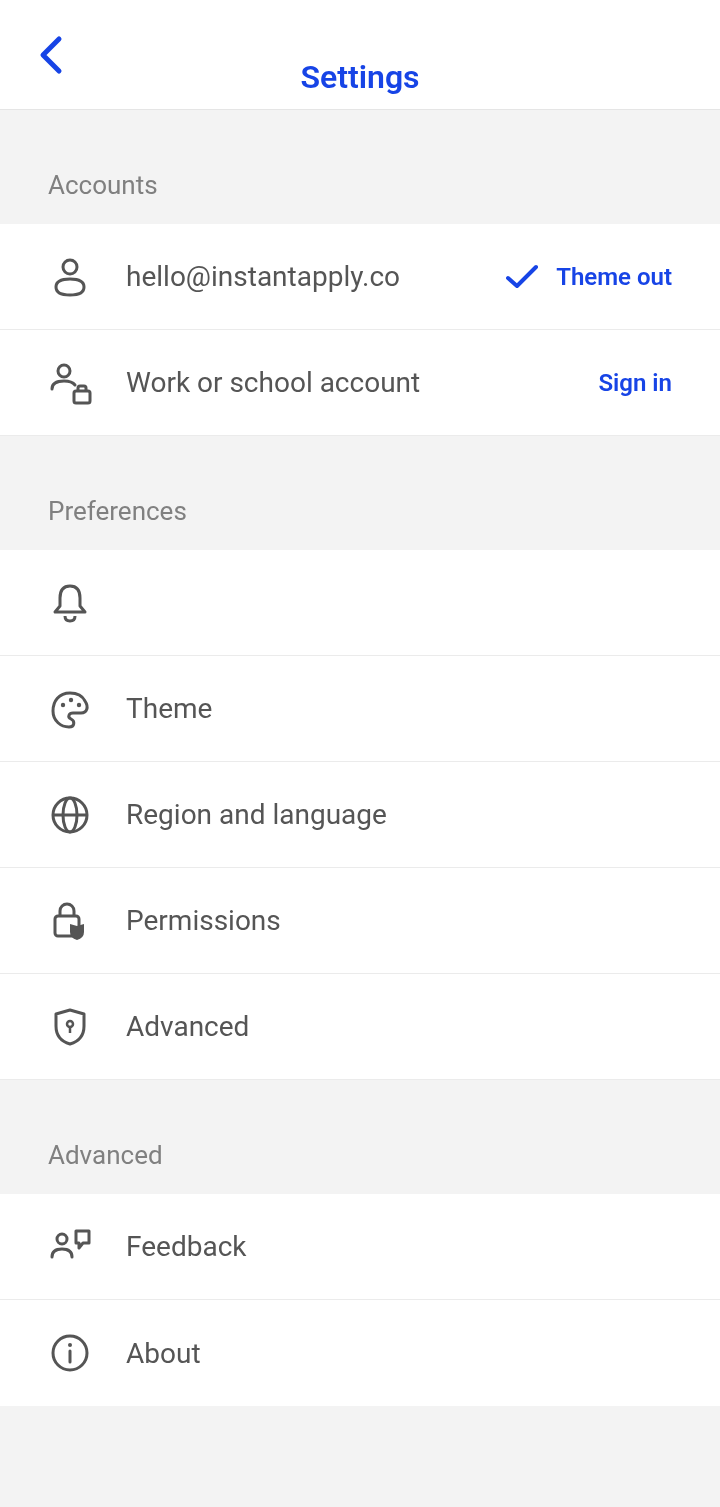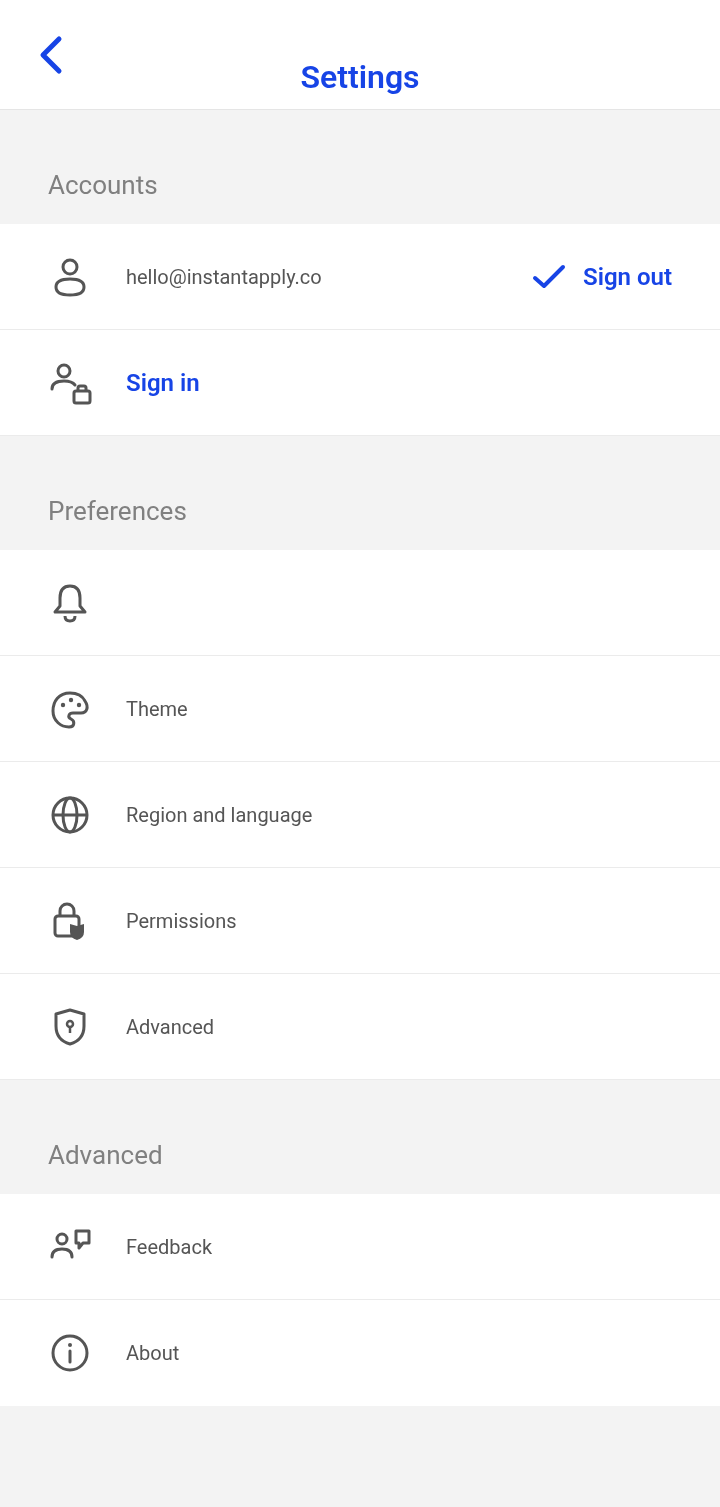--- a/index.html
+++ b/index.html
@@ -56,21 +56,21 @@
     .icon-slot {
       width: 44px;
       height: 44px;
       display: flex;
       align-items: center;
       justify-content: center;
       flex-shrink: 0;
       margin-right: 34px;
     }
     .row-label {
-      font-size: 20px;
+      font-size: 28px;
       color: #555;
       flex: 1;
     }
     .row-action {
       color: #1744e6;
       font-size: 24px;
       font-weight: 600;
       cursor: pointer;
     }
     .check-icon {
@@ -105,33 +105,34 @@
       <path d="M4 30 Q4 22 18 22 Q32 22 32 30 Q32 38 18 38 Q4 38 4 30 Z" fill="none" stroke="#555" stroke-width="3"></path>
     </svg>
   </div>
   <div class="row-label">hello@instantapply.co</div>
   <div class="action-group">
     <span class="check-icon">
       <svg width="36" height="28" viewBox="0 0 36 28">
         <polyline points="4,15 13,23 32,4" fill="none" stroke="#1744e6" stroke-width="4" stroke-linecap="round" stroke-linejoin="round"></polyline>
       </svg>
     </span>
-    <span class="row-action">Sign out</span>
+    <span class="row-action">Theme out</span>
   </div>
 </div>
 
 <div class="row">
   <div class="icon-slot">
     <svg width="44" height="44" viewBox="0 0 44 44">
       <circle cx="16" cy="10" r="6" fill="none" stroke="#555" stroke-width="3"></circle>
       <path d="M4 28 Q4 20 16 20 Q24 20 27 24" fill="none" stroke="#555" stroke-width="3" stroke-linecap="round"></path>
       <rect x="26" y="30" width="16" height="12" rx="2" fill="none" stroke="#555" stroke-width="3"></rect>
       <path d="M30 30 v-3 a2 2 0 0 1 2 -2 h4 a2 2 0 0 1 2 2 v3" fill="none" stroke="#555" stroke-width="3"></path>
     </svg>
   </div>
+  <div class="row-label">Work or school account</div>
   <span class="row-action">Sign in</span>
 </div>
 
 <div class="section-header">Preferences</div>
 
 <div class="row">
   <div class="icon-slot">
     <svg width="38" height="42" viewBox="0 0 38 42">
       <path d="M19 4 Q9 4 9 16 v8 l-5 6 h30 l-5-6 v-8 Q29 4 19 4 Z" fill="none" stroke="#555" stroke-width="3" stroke-linejoin="round"></path>
       <path d="M14 34 q0 5 5 5 q5 0 5 -5" fill="none" stroke="#555" stroke-width="3"></path>

